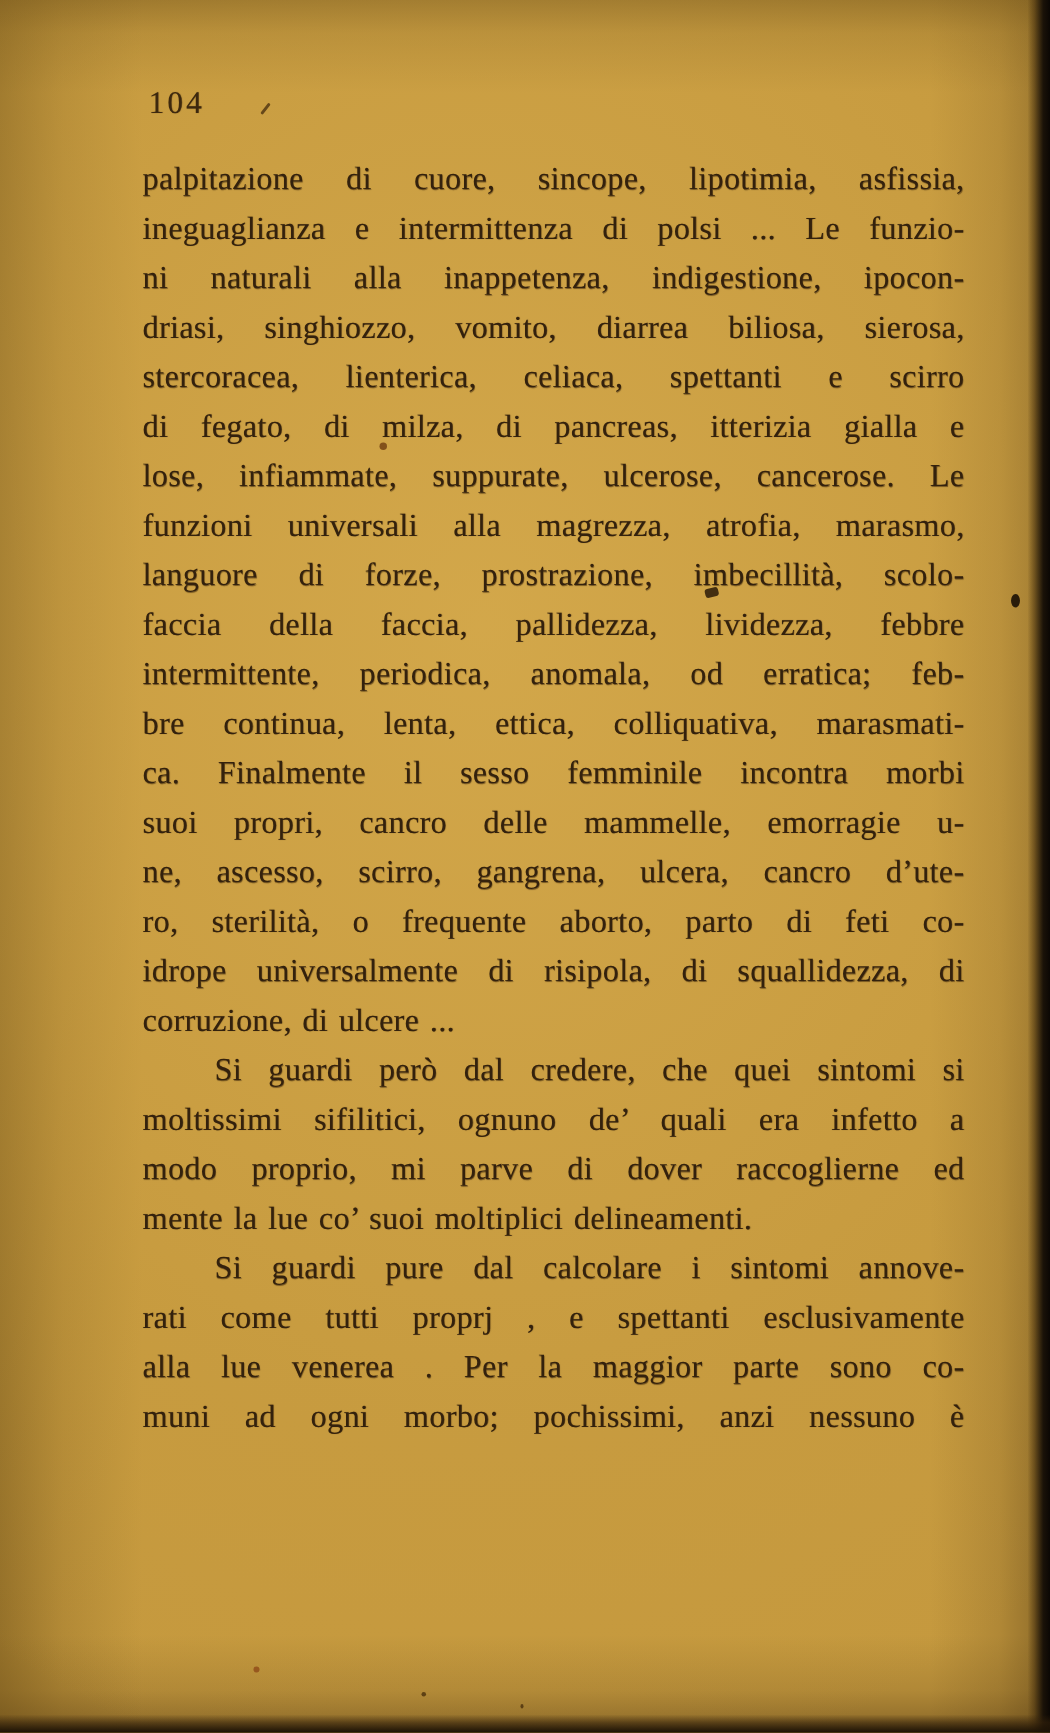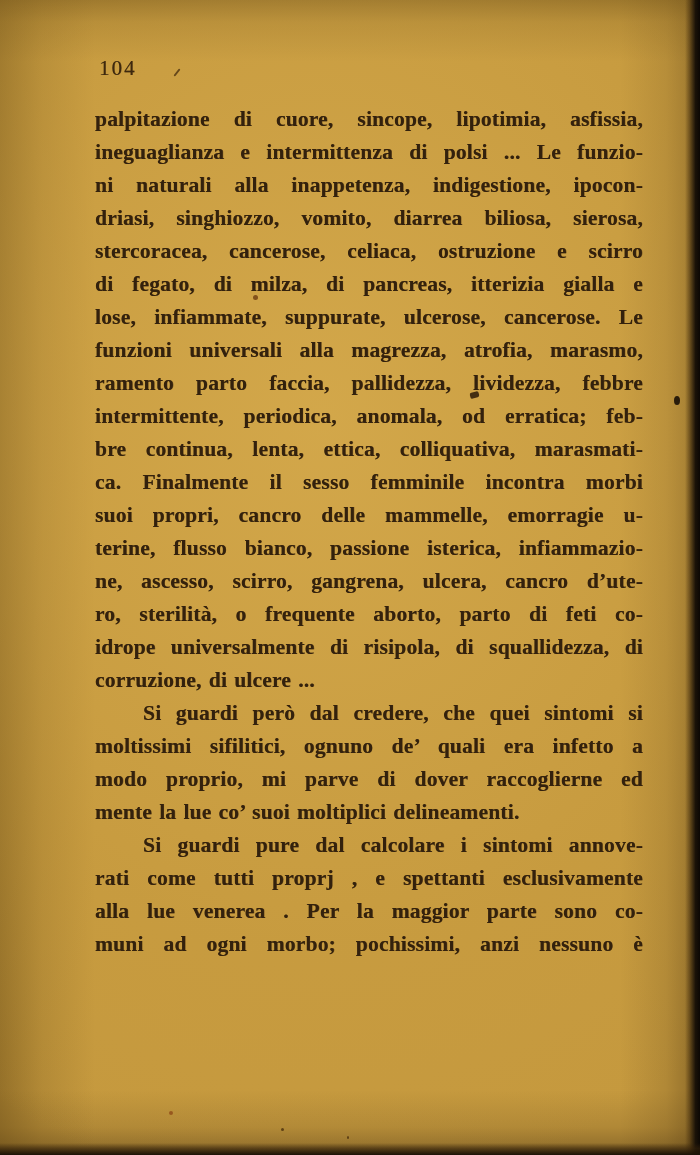--- a/index.html
+++ b/index.html
@@ -31,21 +31,20 @@
     font-size: 21px;
     letter-spacing: 2px;
     color: #3d280e;
     text-shadow: 0.4px 0.4px 0.6px rgba(45,25,6,0.55);
   }
   .text-block {
     position: absolute;
     left: 95px;
     top: 103px;
     width: 548px;
-    font-weight: bold;
   }
   .line {
     height: 33px;
     line-height: 33px;
     font-size: 21.5px;
     letter-spacing: 0.2px;
     word-spacing: 1.5px;
     text-align: justify;
     white-space: normal;
     overflow: visible;
@@ -72,30 +71,30 @@
 <body>
 
 <div class="scan">
   <div class="pagenum">104</div>
 
   <div class="text-block">
       <div class="line fill">palpitazione di cuore, sincope, lipotimia, asfissia,</div>
       <div class="line fill">ineguaglianza e intermittenza di polsi ... Le funzio-</div>
       <div class="line fill">ni naturali alla inappetenza, indigestione, ipocon-</div>
       <div class="line fill">driasi, singhiozzo, vomito, diarrea biliosa, sierosa,</div>
-      <div class="line fill">stercoracea, cancerose, celiaca, ostruzione e scirro</div>
+      <div class="line fill">stercoracea, lienterica, celiaca, spettanti e scirro</div>
       <div class="line fill">di fegato, di milza, di pancreas, itterizia gialla e</div>
       <div class="line fill">lose, infiammate, suppurate, ulcerose, cancerose. Le</div>
       <div class="line fill">funzioni universali alla magrezza, atrofia, marasmo,</div>
-      <div class="line fill">ramento parto faccia, pallidezza, lividezza, febbre</div>
+      <div class="line fill">languore di forze, prostrazione, imbecillità, scolo-</div>
+      <div class="line fill">faccia della faccia, pallidezza, lividezza, febbre</div>
       <div class="line fill">intermittente, periodica, anomala, od erratica; feb-</div>
       <div class="line fill">bre continua, lenta, ettica, colliquativa, marasmati-</div>
       <div class="line fill">ca. Finalmente il sesso femminile incontra morbi</div>
       <div class="line fill">suoi propri, cancro delle mammelle, emorragie u-</div>
-      <div class="line fill">terine, flusso bianco, passione isterica, infiammazio-</div>
       <div class="line fill">ne, ascesso, scirro, gangrena, ulcera, cancro d’ute-</div>
       <div class="line fill">ro, sterilità, o frequente aborto, parto di feti co-</div>
       <div class="line fill">idrope universalmente di risipola, di squallidezza, di</div>
       <div class="line">corruzione, di ulcere ...</div>
       <div class="line indent fill">Si guardi però dal credere, che quei sintomi si</div>
       <div class="line fill">moltissimi sifilitici, ognuno de’ quali era infetto a</div>
       <div class="line fill">modo proprio, mi parve di dover raccoglierne ed</div>
       <div class="line">mente la lue co’ suoi moltiplici delineamenti.</div>
       <div class="line indent fill">Si guardi pure dal calcolare i sintomi annove-</div>
       <div class="line fill">rati come tutti proprj , e spettanti esclusivamente</div>

